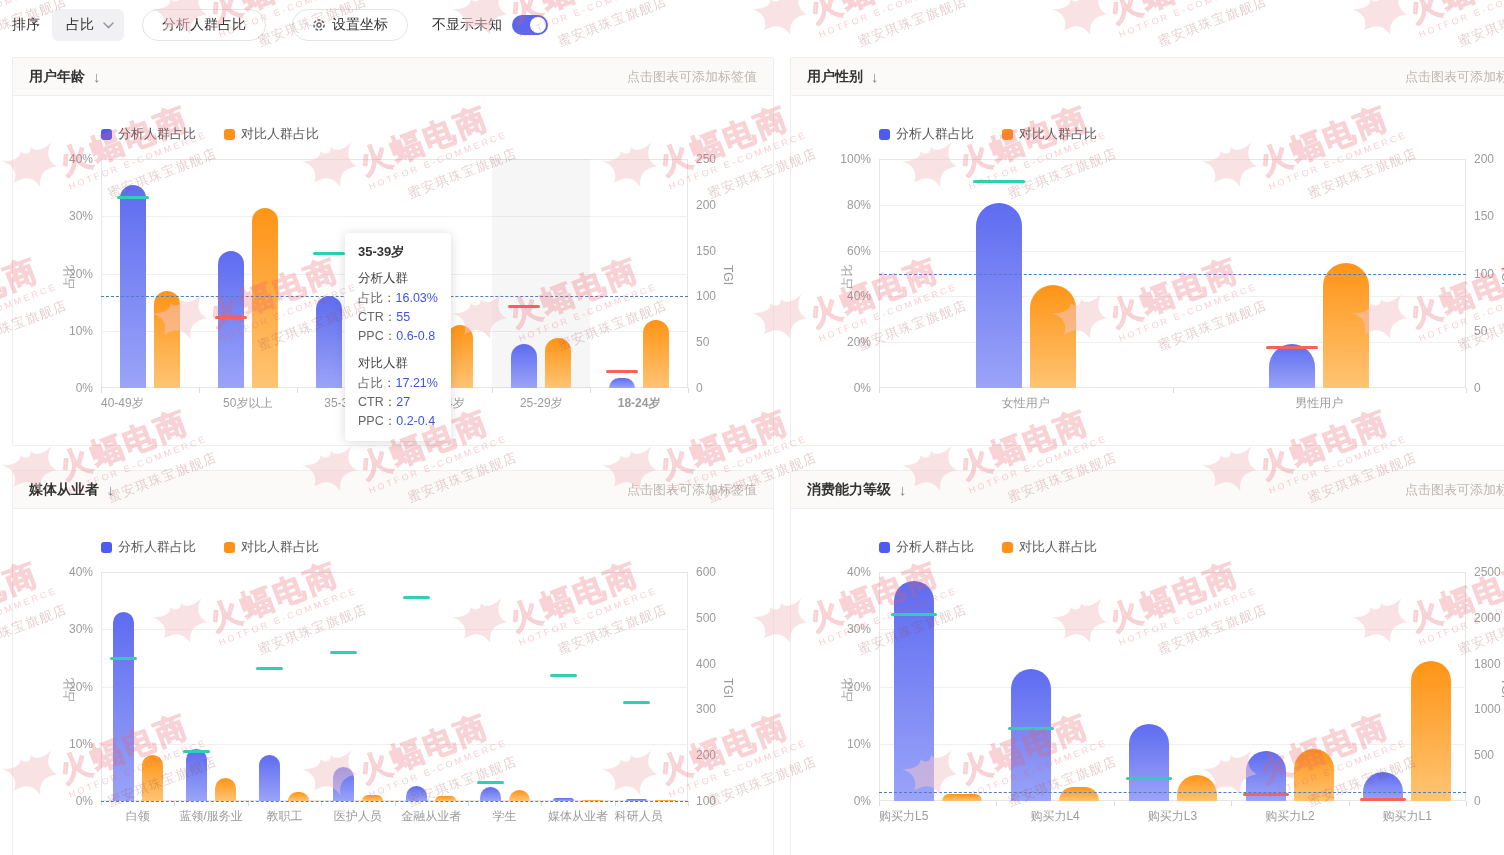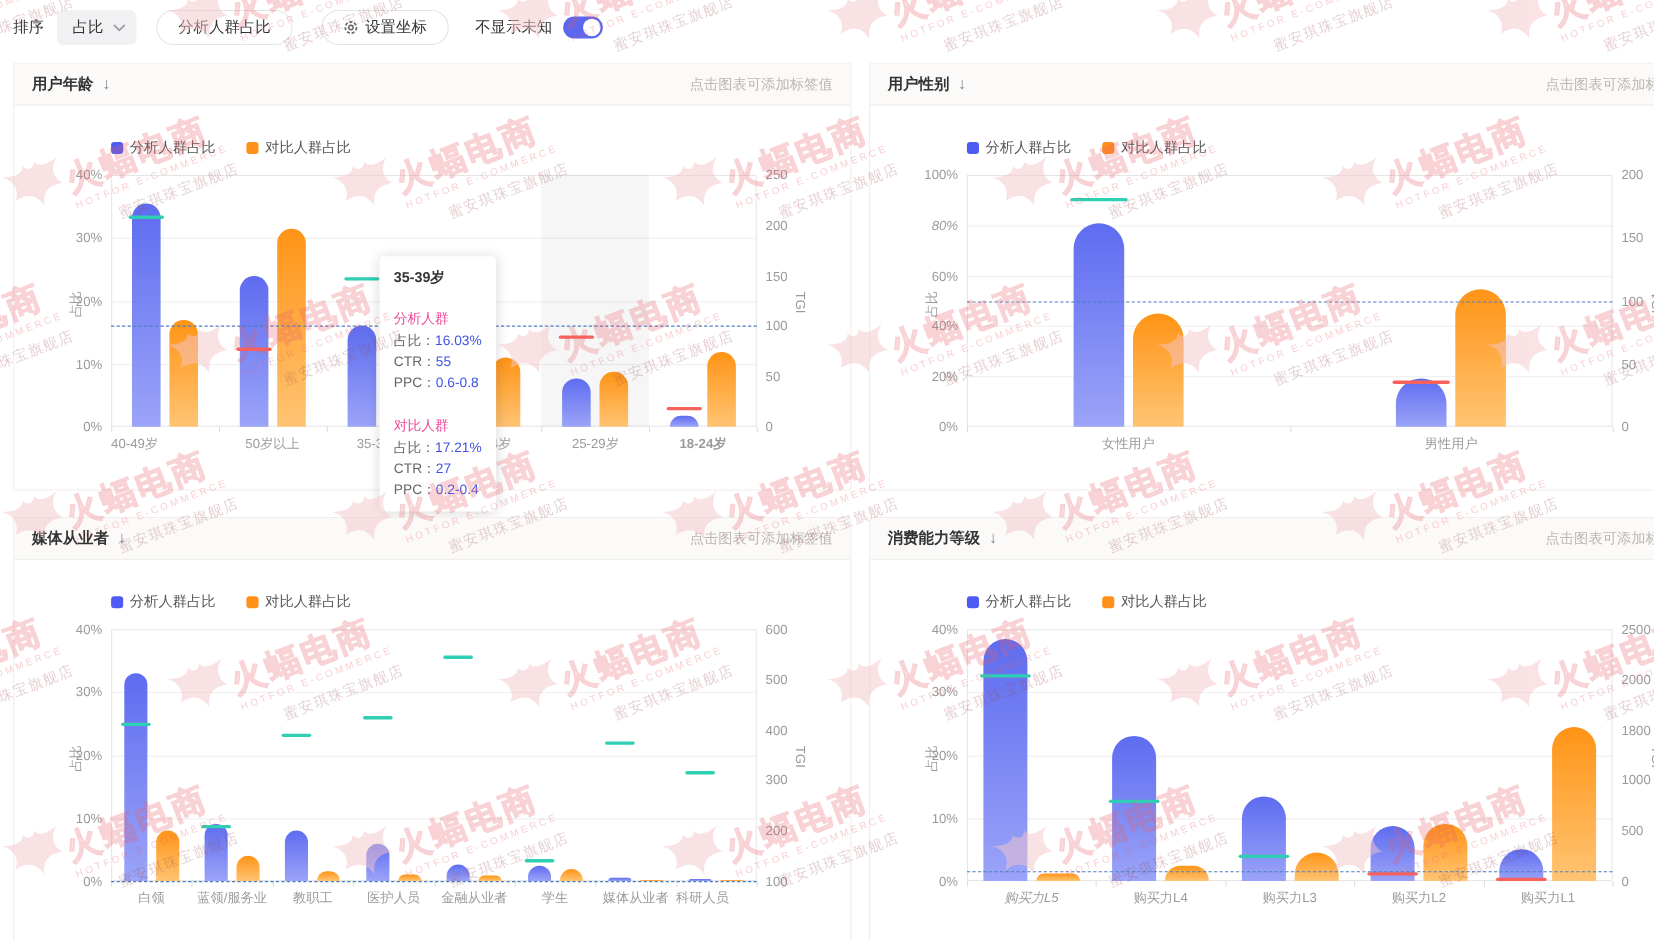--- a/index.html
+++ b/index.html
@@ -47,21 +47,21 @@
   .axis-title{font-size:12px;color:#999;white-space:nowrap;}
   .x-tick{width:1px;height:5px;background:#ddd;}
   .bar{border-radius:12px 12px 0 0;}
   .marker{height:3px;border-radius:2px;}
   .dash-line{border-top:1px dashed #4d7fc0;height:0;}
   .hl-band{background:rgba(170,170,180,.10);}
   .tooltip{background:#fff;border-radius:4px;box-shadow:0 1px 12px rgba(0,0,0,.15);
            padding:10px 13px;z-index:20;font-size:12.5px;white-space:nowrap;}
   .tooltip *{position:static;}
   .tt-title{font-weight:bold;color:#333;font-size:13px;margin-bottom:4px;}
-  .tt-group{color:#ec4899;margin:21px 0 2px;}
+  .tt-group{color:#404040;margin:9px 0 2px;}
   .tt-row{color:#666;line-height:19px;}
   .tt-row b{color:#4054e2;font-weight:400;}
 </style>
 </head>
 <body>
 
 <div class="wm-layer" id="wmLayer">
     <div class="wm" style="left: -90px; top: -45px;">
       <div class="wm-cn">火蝠电商</div>
       <div class="wm-en">HOTFOR E-COMMERCE</div>
@@ -469,21 +469,21 @@
       </div>
       <div class="plot-box" style="left: 88px; top: 63px; width: 587px; height: 229px;"></div>
       <div class="tick-l" style="left: 2px; top: 286px;">0%</div>
       <div class="gridline" style="left: 88px; top: 246.2px; width: 587px;"></div>
       <div class="tick-l" style="left: 2px; top: 240.2px;">20%</div>
       <div class="gridline" style="left: 88px; top: 200.4px; width: 587px;"></div>
       <div class="tick-l" style="left: 2px; top: 194.4px;">40%</div>
       <div class="gridline" style="left: 88px; top: 154.6px; width: 587px;"></div>
       <div class="tick-l" style="left: 2px; top: 148.6px;">60%</div>
       <div class="gridline" style="left: 88px; top: 108.8px; width: 587px;"></div>
-      <div class="tick-l" style="left: 2px; top: 102.8px; font-style: italic;">80%</div>
+      <div class="tick-l" style="left: 2px; top: 102.8px;">80%</div>
       <div class="tick-l" style="left: 2px; top: 57px;">100%</div>
       <div class="tick-r" style="left: 683px; top: 286px;">0</div>
       <div class="tick-r" style="left: 683px; top: 228.75px;">50</div>
       <div class="tick-r" style="left: 683px; top: 171.5px;">100</div>
       <div class="tick-r" style="left: 683px; top: 114.25px;">150</div>
       <div class="tick-r" style="left: 683px; top: 57px;">200</div>
       <div class="axis-title" style="left: 44px; top: 171.5px; transform: rotate(-90deg);">占比</div>
       <div class="axis-title" style="left: 705px; top: 171.5px; transform: rotate(90deg);">TGI</div>
       <div class="x-tick" style="left: 88px; top: 292px;"></div>
       <div class="x-tick" style="left: 381.5px; top: 292px;"></div>
@@ -619,21 +619,21 @@
       <div class="axis-title" style="left: 705px; top: 171.5px; transform: rotate(90deg);">TGI</div>
       <div class="x-tick" style="left: 88px; top: 292px;"></div>
       <div class="x-tick" style="left: 205.4px; top: 292px;"></div>
       <div class="x-tick" style="left: 322.8px; top: 292px;"></div>
       <div class="x-tick" style="left: 440.2px; top: 292px;"></div>
       <div class="x-tick" style="left: 557.6px; top: 292px;"></div>
       <div class="x-tick" style="left: 675px; top: 292px;"></div>
       <div class="bar" style="left: 102.7px; top: 71.5875px; width: 40px; height: 220.412px; background: linear-gradient(rgb(94, 108, 240), rgb(155, 164, 248)); border-radius: 20px 20px 0px 0px;"></div>
       <div class="bar" style="left: 150.7px; top: 284.558px; width: 40px; height: 7.4425px; background: linear-gradient(rgb(255, 148, 22), rgb(255, 196, 115)); border-radius: 20px 20px 0px 0px;"></div>
       <div class="marker" style="left: 99.7px; top: 104.46px; width: 46px; background: rgb(46, 207, 178);"></div>
-      <div class="x-label" style="left: 88px; top: 301px; width: 117.4px; text-align: center; font-style: italic;">购买力L5</div>
+      <div class="x-label" style="left: 88px; top: 301px; width: 117.4px; text-align: left;">购买力L5</div>
       <div class="bar" style="left: 220.1px; top: 160.325px; width: 40px; height: 131.675px; background: linear-gradient(rgb(94, 108, 240), rgb(155, 164, 248)); border-radius: 20px 20px 0px 0px;"></div>
       <div class="bar" style="left: 268.1px; top: 277.688px; width: 40px; height: 14.3125px; background: linear-gradient(rgb(255, 148, 22), rgb(255, 196, 115)); border-radius: 20px 20px 0px 0px;"></div>
       <div class="marker" style="left: 217.1px; top: 217.77px; width: 46px; background: rgb(46, 207, 178);"></div>
       <div class="x-label" style="left: 205.4px; top: 301px; width: 117.4px; text-align: center;">购买力L4</div>
       <div class="bar" style="left: 337.5px; top: 214.712px; width: 40px; height: 77.2875px; background: linear-gradient(rgb(94, 108, 240), rgb(155, 164, 248)); border-radius: 20px 20px 0px 0px;"></div>
       <div class="bar" style="left: 385.5px; top: 266.238px; width: 40px; height: 25.7625px; background: linear-gradient(rgb(255, 148, 22), rgb(255, 196, 115)); border-radius: 20px 20px 0px 0px;"></div>
       <div class="marker" style="left: 334.5px; top: 267.6px; width: 46px; background: rgb(46, 207, 178);"></div>
       <div class="x-label" style="left: 322.8px; top: 301px; width: 117.4px; text-align: center;">购买力L3</div>
       <div class="bar" style="left: 454.9px; top: 242.192px; width: 40px; height: 49.8075px; background: linear-gradient(rgb(94, 108, 240), rgb(155, 164, 248)); border-radius: 20px 20px 0px 0px;"></div>
       <div class="bar" style="left: 502.9px; top: 240.475px; width: 40px; height: 51.525px; background: linear-gradient(rgb(255, 148, 22), rgb(255, 196, 115)); border-radius: 20px 20px 0px 0px;"></div>

